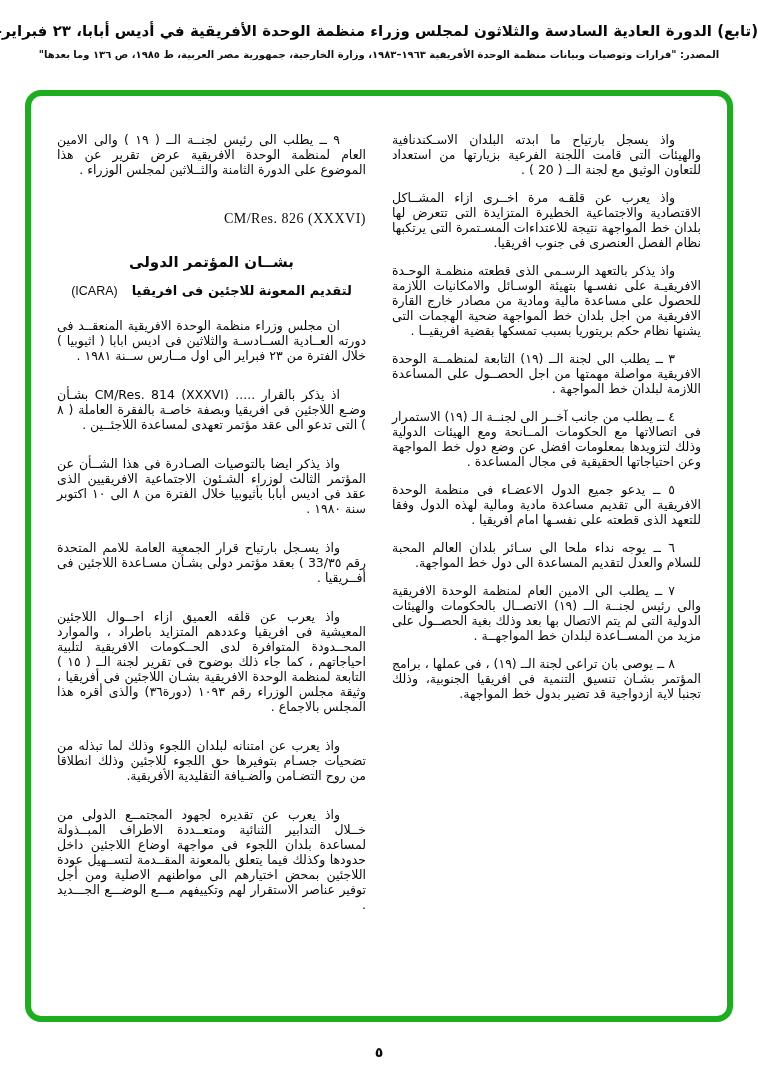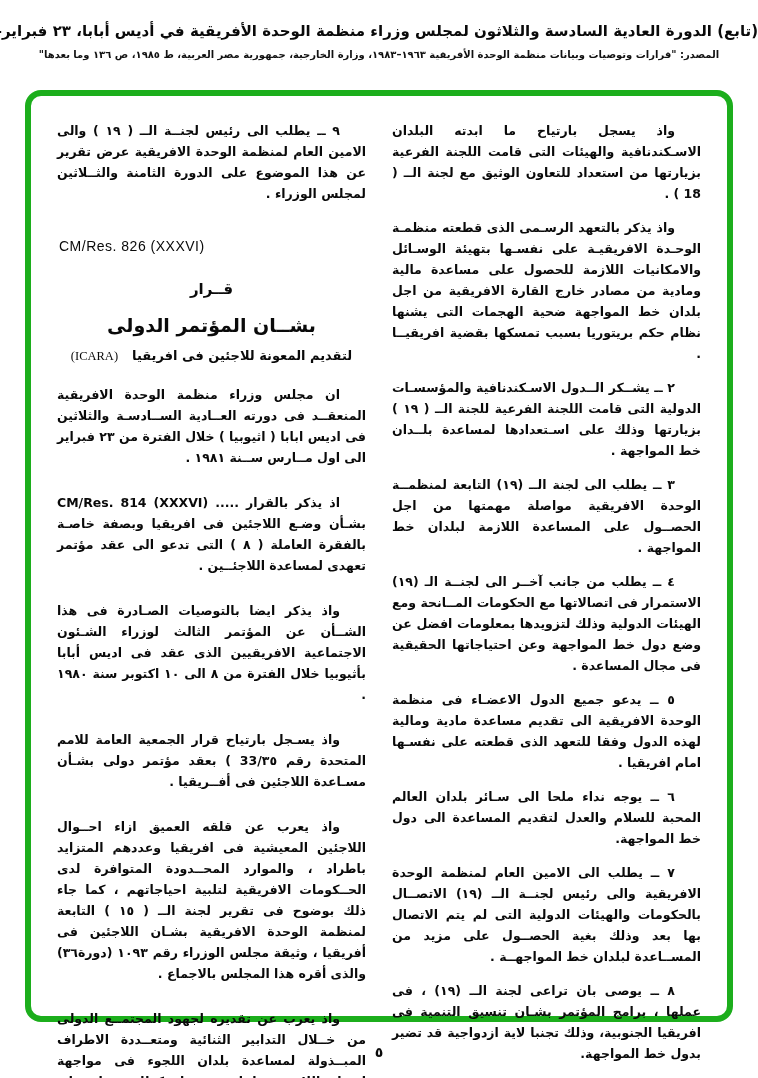--- a/index.html
+++ b/index.html
@@ -46,54 +46,54 @@
   }
   .col{
     flex:1 1 0;
     min-width:0;
   }
   .para{
     direction:rtl;
     text-align:justify;
     text-align-last:right;
     font-size:12.5px;
-    line-height:21px;
-    font-weight:700;
+    line-height:15px;
+    font-weight:400;
     text-indent:26px;
-    margin:0 0 13px 0;
+    margin:12px 0 13px 0;
   }
   .res-number{
     direction:ltr;
-    text-align:left;
-    font-family:Liberation Sans, sans-serif;
+    text-align:right;
+    font-family:Liberation Serif, serif;
     font-size:14px;
     font-weight:500;
     letter-spacing:.5px;
     margin:34px 0 26px 2px;
   }
   .title-block{text-align:center;direction:rtl;}
   .doc-title{
     font-size:15px;font-weight:bold;
     margin:0 0 16px 0;
   }
   .doc-subtitle{
-    font-size:19px;font-weight:bold;
+    font-size:15px;font-weight:bold;
     margin:0 0 12px 0;
   }
   .doc-subtitle2{
     display:flex;
     direction:rtl;
     justify-content:center;
     align-items:baseline;
     gap:14px;
     font-size:13px;font-weight:bold;
     margin:0 0 20px 0;
   }
   .icara{
-    font-family:Liberation Serif, serif;
+    font-family:Liberation Sans, sans-serif;
     font-weight:500;
     direction:ltr;
     font-size:12.5px;
   }
   .gap-lg{margin-bottom:24px;}
   .page-number{
     position:absolute;
     left:0;right:0;
     top:1044px;
     text-align:center;
@@ -107,50 +107,49 @@
 
 <header class="page-header">
   <div class="header-line1">(تابع) الدورة العادية السادسة والثلاثون لمجلس وزراء منظمة الوحدة الأفريقية في أديس أبابا، ٢٣ فبراير– أول مارس ١٩٨١</div>
   <div class="header-line2">المصدر: "قرارات وتوصيات وبيانات منظمة الوحدة الأفريقية ١٩٦٣–١٩٨٣، وزارة الخارجية، جمهورية مصر العربية، ط ١٩٨٥، ص ١٣٦ وما بعدها"</div>
 </header>
 
 <div class="green-box">
   <div class="columns">
 
     <section class="col">
-      <p class="para">واذ يسجل بارتياح ما ابدته البلدان الاسـكندنافية والهيئات التى قامت اللجنة الفرعية بزيارتها من استعداد للتعاون الوثيق مع لجنة الــ ( 18 ) .</p>
+      <p class="para">واذ يسجل بارتياح ما ابدته البلدان الاسـكندنافية والهيئات التى قامت اللجنة الفرعية بزيارتها من استعداد للتعاون الوثيق مع لجنة الــ ( 20 ) .</p>
+      <p class="para">واذ يعرب عن قلقـه مرة اخــرى ازاء المشــاكل الاقتصادية والاجتماعية الخطيرة المتزايدة التى تتعرض لها بلدان خط المواجهة نتيجة للاعتداءات المسـتمرة التى يرتكبها نظام الفصل العنصرى فى جنوب افريقيا.</p>
       <p class="para">واذ يذكر بالتعهد الرسـمى الذى قطعته منظمـة الوحـدة الافريقيـة على نفسـها بتهيئة الوسـائل والامكانيات اللازمة للحصول على مساعدة مالية ومادية من مصادر خارج القارة الافريقية من اجل بلدان خط المواجهة ضحية الهجمات التى يشنها نظام حكم بريتوريا بسبب تمسكها بقضية افريقيــا .</p>
-      <p class="para">٢ ــ يشــكر الــدول الاسـكندنافية والمؤسسـات الدولية التى قامت اللجنة الفرعية للجنة الــ ( ١٩ ) بزيارتها وذلك على اسـتعدادها لمساعدة بلــدان خط المواجهة .</p>
       <p class="para">٣ ــ يطلب الى لجنة الــ (١٩) التابعة لمنظمــة الوحدة الافريقية مواصلة مهمتها من اجل الحصــول على المساعدة اللازمة لبلدان خط المواجهة .</p>
       <p class="para">٤ ــ يطلب من جانب آخــر الى لجنــة الـ (١٩) الاستمرار فى اتصالاتها مع الحكومات المــانحة ومع الهيئات الدولية وذلك لتزويدها بمعلومات افضل عن وضع دول خط المواجهة وعن احتياجاتها الحقيقية فى مجال المساعدة .</p>
       <p class="para">٥ ــ يدعو جميع الدول الاعضـاء فى منظمة الوحدة الافريقية الى تقديم مساعدة مادية ومالية لهذه الدول وفقا للتعهد الذى قطعته على نفسـها امام افريقيا .</p>
       <p class="para">٦ ــ يوجه نداء ملحا الى سـائر بلدان العالم المحبة للسلام والعدل لتقديم المساعدة الى دول خط المواجهة.</p>
       <p class="para">٧ ــ يطلب الى الامين العام لمنظمة الوحدة الافريقية والى رئيس لجنــة الــ (١٩) الاتصــال بالحكومات والهيئات الدولية التى لم يتم الاتصال بها بعد وذلك بغية الحصــول على مزيد من المســاعدة لبلدان خط المواجهــة .</p>
       <p class="para">٨ ــ يوصى بان تراعى لجنة الــ (١٩) ، فى عملها ، برامج المؤتمر بشـان تنسيق التنمية فى افريقيا الجنوبية، وذلك تجنبا لاية ازدواجية قد تضير بدول خط المواجهة.</p>
     </section>
 
     <section class="col">
       <p class="para">٩ ــ يطلب الى رئيس لجنــة الــ ( ١٩ ) والى الامين العام لمنظمة الوحدة الافريقية عرض تقرير عن هذا الموضوع على الدورة الثامنة والثــلاثين لمجلس الوزراء .</p>
 
       <div class="res-number">CM/Res. 826 (XXXVI)</div>
 
       <div class="title-block">
-        <div class="doc-title">قــرار</div>
         <div class="doc-subtitle">بشــان المؤتمر الدولى</div>
         <div class="doc-subtitle2">
           <span>لتقديم المعونة للاجئين فى افريقيا</span>
           <span class="icara">(ICARA)</span>
         </div>
       </div>
 
       <p class="para gap-lg">ان مجلس وزراء منظمة الوحدة الافريقية المنعقــد فى دورته العــادية الســادسـة والثلاثين فى اديس ابابا ( اثيوبيا ) خلال الفترة من ٢٣ فبراير الى اول مــارس ســنة ١٩٨١ .</p>
       <p class="para gap-lg">اذ يذكر بالقرار ..... CM/Res. 814 (XXXVI) بشـأن وضـع اللاجئين فى افريقيا وبصفة خاصـة بالفقرة العاملة ( ٨ ) التى تدعو الى عقد مؤتمر تعهدى لمساعدة اللاجئــين .</p>
       <p class="para gap-lg">واذ يذكر ايضا بالتوصيات الصـادرة فى هذا الشــأن عن المؤتمر الثالث لوزراء الشـئون الاجتماعية الافريقيين الذى عقد فى اديس أبابا بأثيوبيا خلال الفترة من ٨ الى ١٠ اكتوبر سنة ١٩٨٠ .</p>
       <p class="para gap-lg">واذ يسـجل بارتياح قرار الجمعية العامة للامم المتحدة رقم 33/٣٥ ) بعقد مؤتمر دولى بشـأن مسـاعدة اللاجئين فى أفــريقيا .</p>
       <p class="para gap-lg">واذ يعرب عن قلقه العميق ازاء احــوال اللاجئين المعيشية فى افريقيا وعددهم المتزايد باطراد ، والموارد المحــدودة المتوافرة لدى الحــكومات الافريقية لتلبية احياجاتهم ، كما جاء ذلك بوضوح فى تقرير لجنة الــ ( ١٥ ) التابعة لمنظمة الوحدة الافريقية بشـان اللاجئين فى أفريقيا ، وثيقة مجلس الوزراء رقم ١٠٩٣ (دورة٣٦) والذى أقره هذا المجلس بالاجماع .</p>
+      <p class="para gap-lg">واذ يعرب عن امتنانه لبلدان اللجوء وذلك لما تبذله من تضحيات جسـام بتوفيرها حق اللجوء للاجئين وذلك انطلاقا من روح التضـامن والضـيافة التقليدية الأفريقية.</p>
       <p class="para">واذ يعرب عن تقديره لجهود المجتمــع الدولى من خــلال التدابير الثنائية ومتعــددة الاطراف المبــذولة لمساعدة بلدان اللجوء فى مواجهة اوضاع اللاجئين داخل حدودها وكذلك فيما يتعلق بالمعونة المقــدمة لتســهيل عودة اللاجئين بمحض اختيارهم الى مواطنهم الاصلية ومن أجل توفير عناصر الاستقرار لهم وتكييفهم مـــع الوضـــع الجـــديد .</p>
-      <p class="para gap-lg">واذ يعرب عن امتنانه لبلدان اللجوء وذلك لما تبذله من تضحيات جسـام بتوفيرها حق اللجوء للاجئين وذلك انطلاقا من روح التضـامن والضـيافة التقليدية الأفريقية.</p>
     </section>
 
   </div>
 </div>
 
 <div class="page-number">٥</div>
 
 </body></html>

